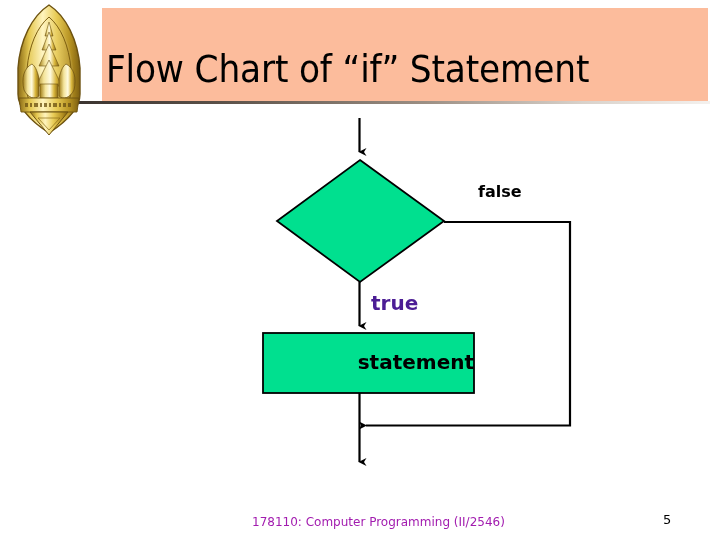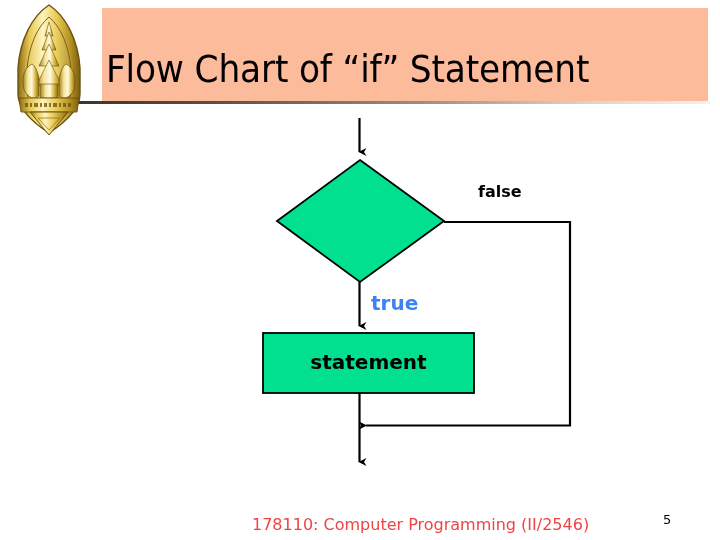--- a/index.html
+++ b/index.html
@@ -84,21 +84,21 @@
     font-weight: bold;
     color: #000000;
     line-height: 24px;
     pointer-events: none;
   }
   .box-label {
     position: absolute;
     left: 263px;
     top: 350px;
     width: 211px;
-    text-align: center;
+    text-align: right;
     font-size: 20px;
     font-weight: bold;
     color: #000000;
     line-height: 24px;
     pointer-events: none;
   }
   .edge-label-false {
     position: absolute;
     left: 478px;
     top: 179px;
@@ -107,32 +107,32 @@
     color: #000000;
     line-height: 26px;
     white-space: nowrap;
   }
   .edge-label-true {
     position: absolute;
     left: 371px;
     top: 290px;
     font-size: 20px;
     font-weight: bold;
-    color: #3b82f6;
+    color: #4c1d95;
     line-height: 26px;
     white-space: nowrap;
   }
 
   
   .footer-text {
     position: absolute;
     left: 252px;
     top: 515px;
-    font-size: 16px;
-    color: #ef4444;
+    font-size: 12px;
+    color: #a21caf;
     white-space: nowrap;
     letter-spacing: 0px;
   }
   .footer-page {
     position: absolute;
     left: 663px;
     top: 512px;
     font-size: 13px;
     color: #000000;
   }

